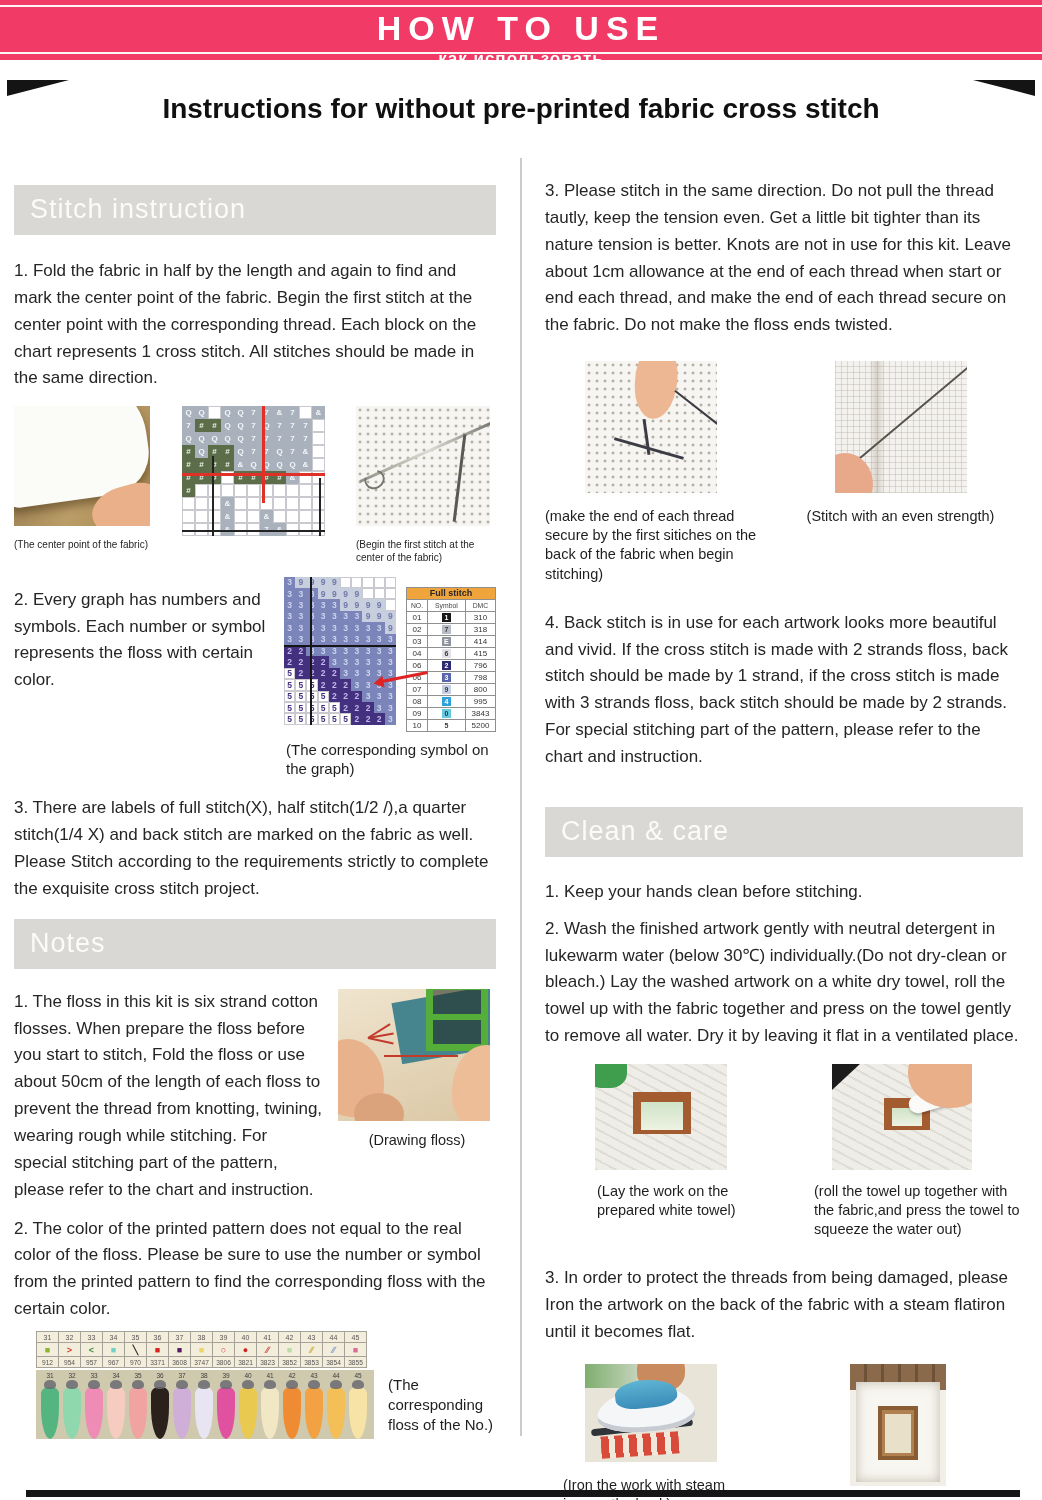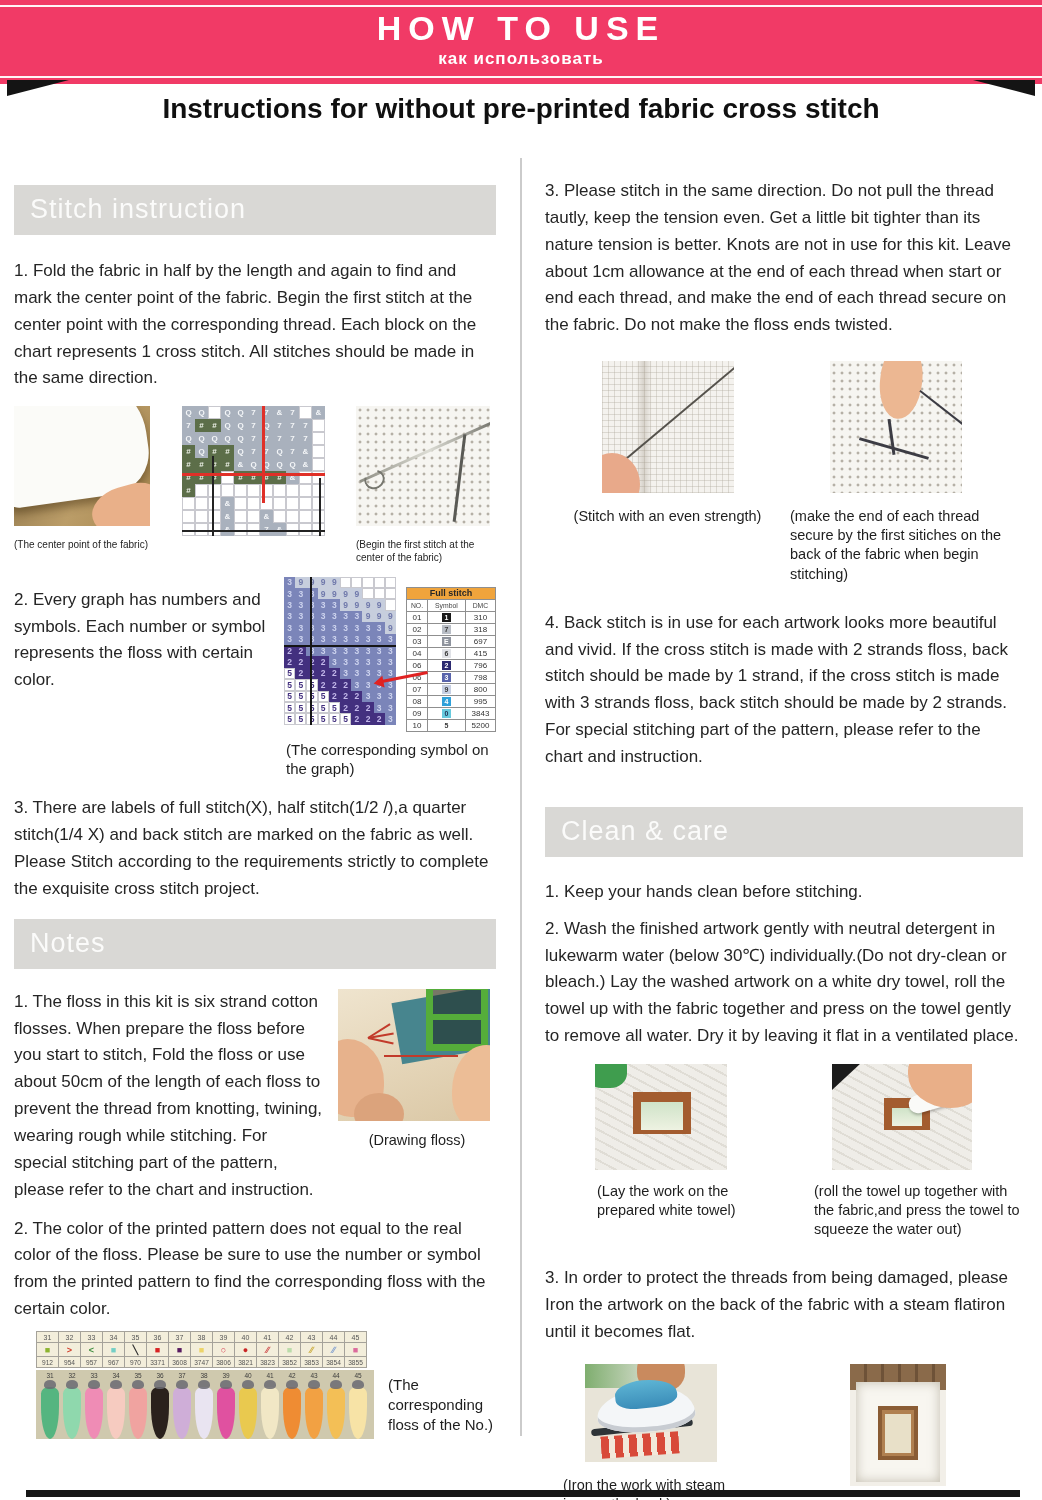--- a/index.html
+++ b/index.html
@@ -1,20 +1,20 @@
 <!DOCTYPE html>
 <html><head>
 <meta charset="utf-8">
 <style>
   html,body{margin:0;padding:0;background:#fff;}
   .page{position:relative;width:1042px;height:1500px;background:#ffffff;
         font-family:"Liberation Sans",sans-serif;color:#2b2b2b;overflow:hidden;}
 
   
-  .banner{position:absolute;left:0;top:0;right:0;height:84px;background:#f13a66;text-align:center;}
+  .banner{position:absolute;left:0;top:0;right:0;height:60px;background:#f13a66;text-align:center;}
   .banner::before,.banner::after{content:"";position:absolute;left:0;right:0;height:2px;background:rgba(255,255,255,.95);}
   .banner::before{top:5px;}
   .banner::after{bottom:6px;}
   .banner-title{padding-top:9px;font-size:34px;font-weight:bold;letter-spacing:7px;color:#fff;}
   .banner-subtitle{font-size:17px;font-weight:bold;color:#fff;letter-spacing:1px;margin-top:1px;}
   .notch{position:absolute;top:80px;width:62px;height:16px;background:#141414;}
   .notch.left{left:7px;clip-path:polygon(0 0,100% 0,0 100%);}
   .notch.right{right:7px;clip-path:polygon(0 0,100% 0,100% 100%);}
 
   .page-title{position:absolute;top:93px;left:0;right:0;margin:0;text-align:center;
@@ -487,21 +487,21 @@
                   <td>310</td>
                 </tr>
                 <tr>
                   <td>02</td>
                   <td><span class="sym" style="background:#b9bec6;color:#3a3a3a">7</span></td>
                   <td>318</td>
                 </tr>
                 <tr>
                   <td>03</td>
                   <td><span class="sym" style="background:#8e939d;color:#ffffff">E</span></td>
-                  <td>697</td>
+                  <td>414</td>
                 </tr>
                 <tr>
                   <td>04</td>
                   <td><span class="sym" style="background:#e0e2e7;color:#3a3a3a">6</span></td>
                   <td>415</td>
                 </tr>
                 <tr>
                   <td>06</td>
                   <td><span class="sym" style="background:#2c2a70;color:#ffffff">2</span></td>
                   <td>796</td>
@@ -700,36 +700,36 @@
       <div class="cap floss-cap">(The corresponding floss of the No.)</div>
     </div>
 
   </div>
 
   <div class="col right-col">
 
     <p class="body">3. Please stitch in the same direction. Do not pull the thread tautly, keep the tension even. Get a little bit tighter than its nature tension is better. Knots are not in use for this kit. Leave about 1cm allowance at the end of each thread when start or end each thread, and make the end of each thread secure on the fabric. Do not make the floss ends twisted.</p>
 
     <div class="figrow" style="margin-top:22px;">
-      <div class="fw" style="width:245px;">
-        <div class="figR1 grid-fabric" style="margin:0 auto;">
-          <div class="crease"></div>
-          <div class="thread"></div>
-          <div class="finger"></div>
-        </div>
-        <div class="cap" style="margin-top:14px;text-align:center;font-size:14.5px;">(Stitch with an even strength)</div>
-      </div>
       <div class="fw" style="width:233px;">
         <div class="figR2 dotted" style="margin-left:40px;">
           <div class="finger"></div>
           <div class="tA"></div>
           <div class="tB"></div>
           <div class="tC"></div>
         </div>
         <div class="cap" style="margin-top:14px;font-size:14.5px;width:230px;">(make the end of each thread secure by the first sitiches on the back of the fabric when begin stitching)</div>
+      </div>
+      <div class="fw" style="width:245px;">
+        <div class="figR1 grid-fabric" style="margin:0 auto;">
+          <div class="crease"></div>
+          <div class="thread"></div>
+          <div class="finger"></div>
+        </div>
+        <div class="cap" style="margin-top:14px;text-align:center;font-size:14.5px;">(Stitch with an even strength)</div>
       </div>
     </div>
 
     <p class="body" style="margin-top:26px;">4. Back stitch is in use for each artwork looks more beautiful and vivid. If the cross stitch is made with 2 strands floss, back stitch should be made by 1 strand, if the cross stitch is made with 3 strands floss, back stitch should be made by 2 strands. For special stitching part of the pattern, please refer to the chart and instruction.</p>
 
     <div class="section-header" style="margin-top:36px;">Clean &amp; care</div>
 
     <p class="body" style="margin-top:22px;">1. Keep your hands clean before stitching.</p>
     <p class="body" style="margin-top:10px;">2. Wash the finished artwork gently with neutral detergent in lukewarm water (below 30℃) individually.(Do not dry-clean or bleach.) Lay the washed artwork on a white dry towel, roll the towel up with the fabric together and press on the towel gently to remove all water. Dry it by leaving it flat in a ventilated place.</p>
 

